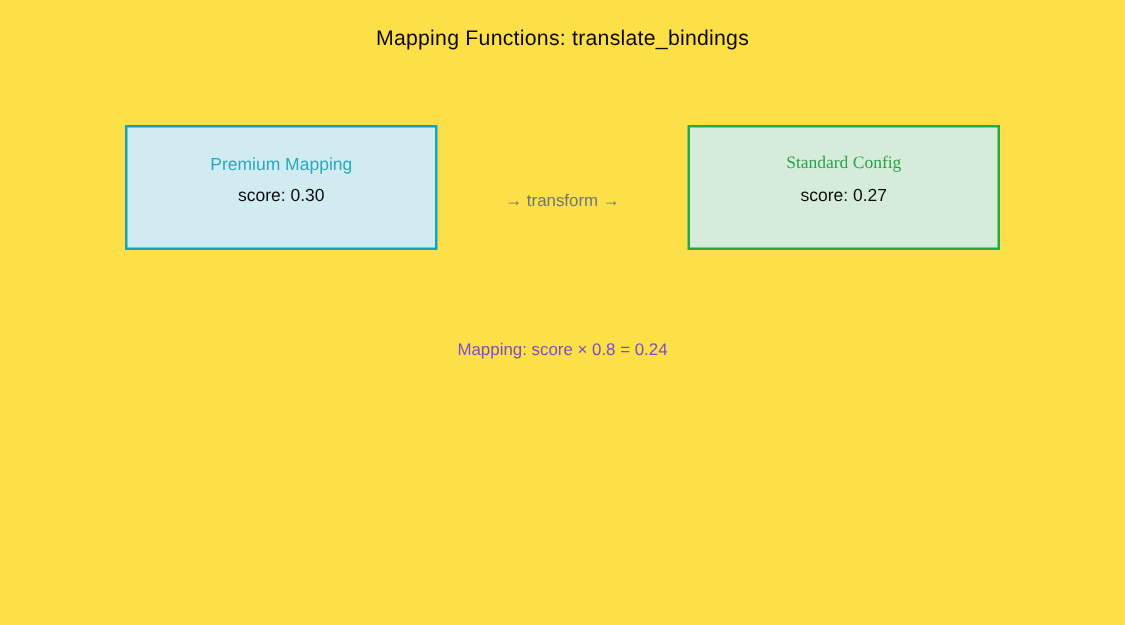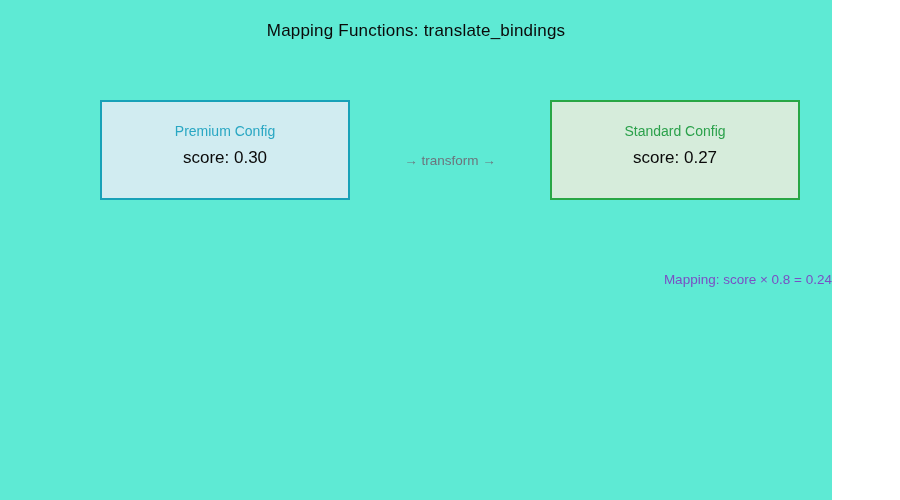--- a/index.html
+++ b/index.html
@@ -7,22 +7,22 @@
   body {
     font-family: "Liberation Sans", sans-serif;
     width: 900px;
     height: 500px;
     position: relative;
     overflow: hidden;
   }
   .stage {
     position: absolute;
     left: 0; top: 0;
-    width: 832px; height: 500px;
-    background: #5eead4;
+    width: 900px; height: 500px;
+    background: #fde047;
   }
   .diagram-title {
     position: absolute;
     top: 21px;
     left: 0;
     width: 100%;
     text-align: center;
     font-size: 17px;
     font-weight: 400;
     color: #0a0a0a;
@@ -48,54 +48,54 @@
     left: 550px;
     background: #d6ecdb;
     border-color: #28a745;
   }
   .node-label {
     margin-top: 21px;
     font-size: 14px;
     font-weight: 400;
   }
   .node-source .node-label { color: #29a7c3; }
-  .node-target .node-label { color: #2ba14b; }
+  .node-target .node-label { color: #2ba14b; font-family: Liberation Serif, serif; }
   .node-score {
     margin-top: 9px;
-    font-size: 17px;
+    font-size: 14px;
     color: #0a0a0a;
   }
   .transform-label {
     position: absolute;
     top: 153px;
     left: 350px;
     width: 200px;
     text-align: center;
     font-size: 13.5px;
     color: #6c757d;
   }
   .mapping-note {
     position: absolute;
     top: 272px;
     left: 0;
     width: 100%;
-    text-align: right;
+    text-align: center;
     font-size: 13.5px;
     color: #7a4fc4;
   }
 </style>
 </head>
 <body>
 
 <div class="stage">
 
   <div class="diagram-title">Mapping Functions: translate_bindings</div>
 
   <div class="node node-source">
-    <div class="node-label">Premium Config</div>
+    <div class="node-label">Premium Mapping</div>
     <div class="node-score">score: 0.30</div>
   </div>
 
   <div class="transform-label">→ transform →</div>
 
   <div class="node node-target">
     <div class="node-label">Standard Config</div>
     <div class="node-score">score: 0.27</div>
   </div>
 

